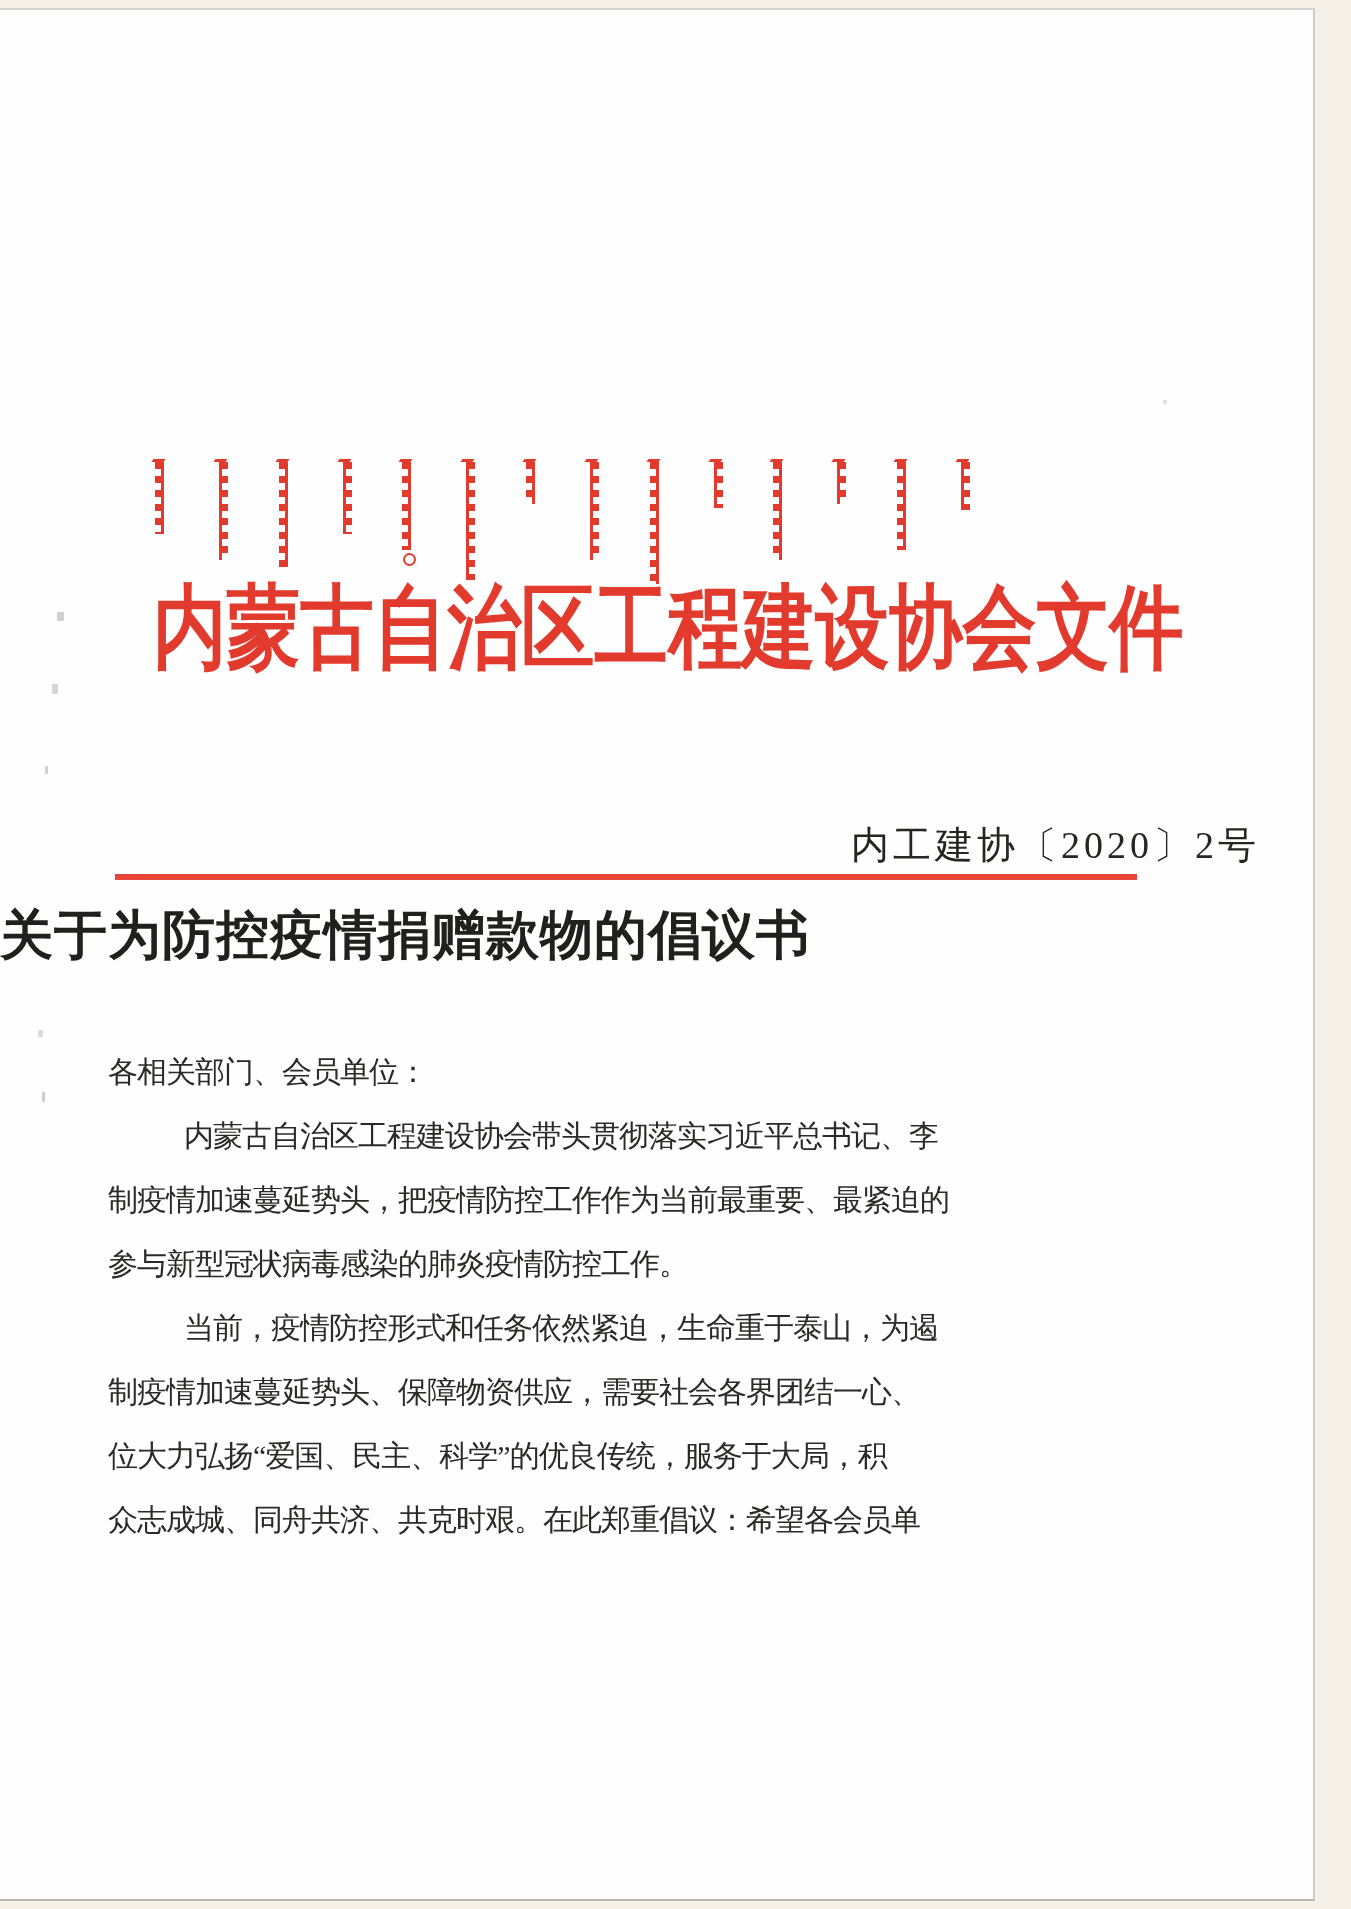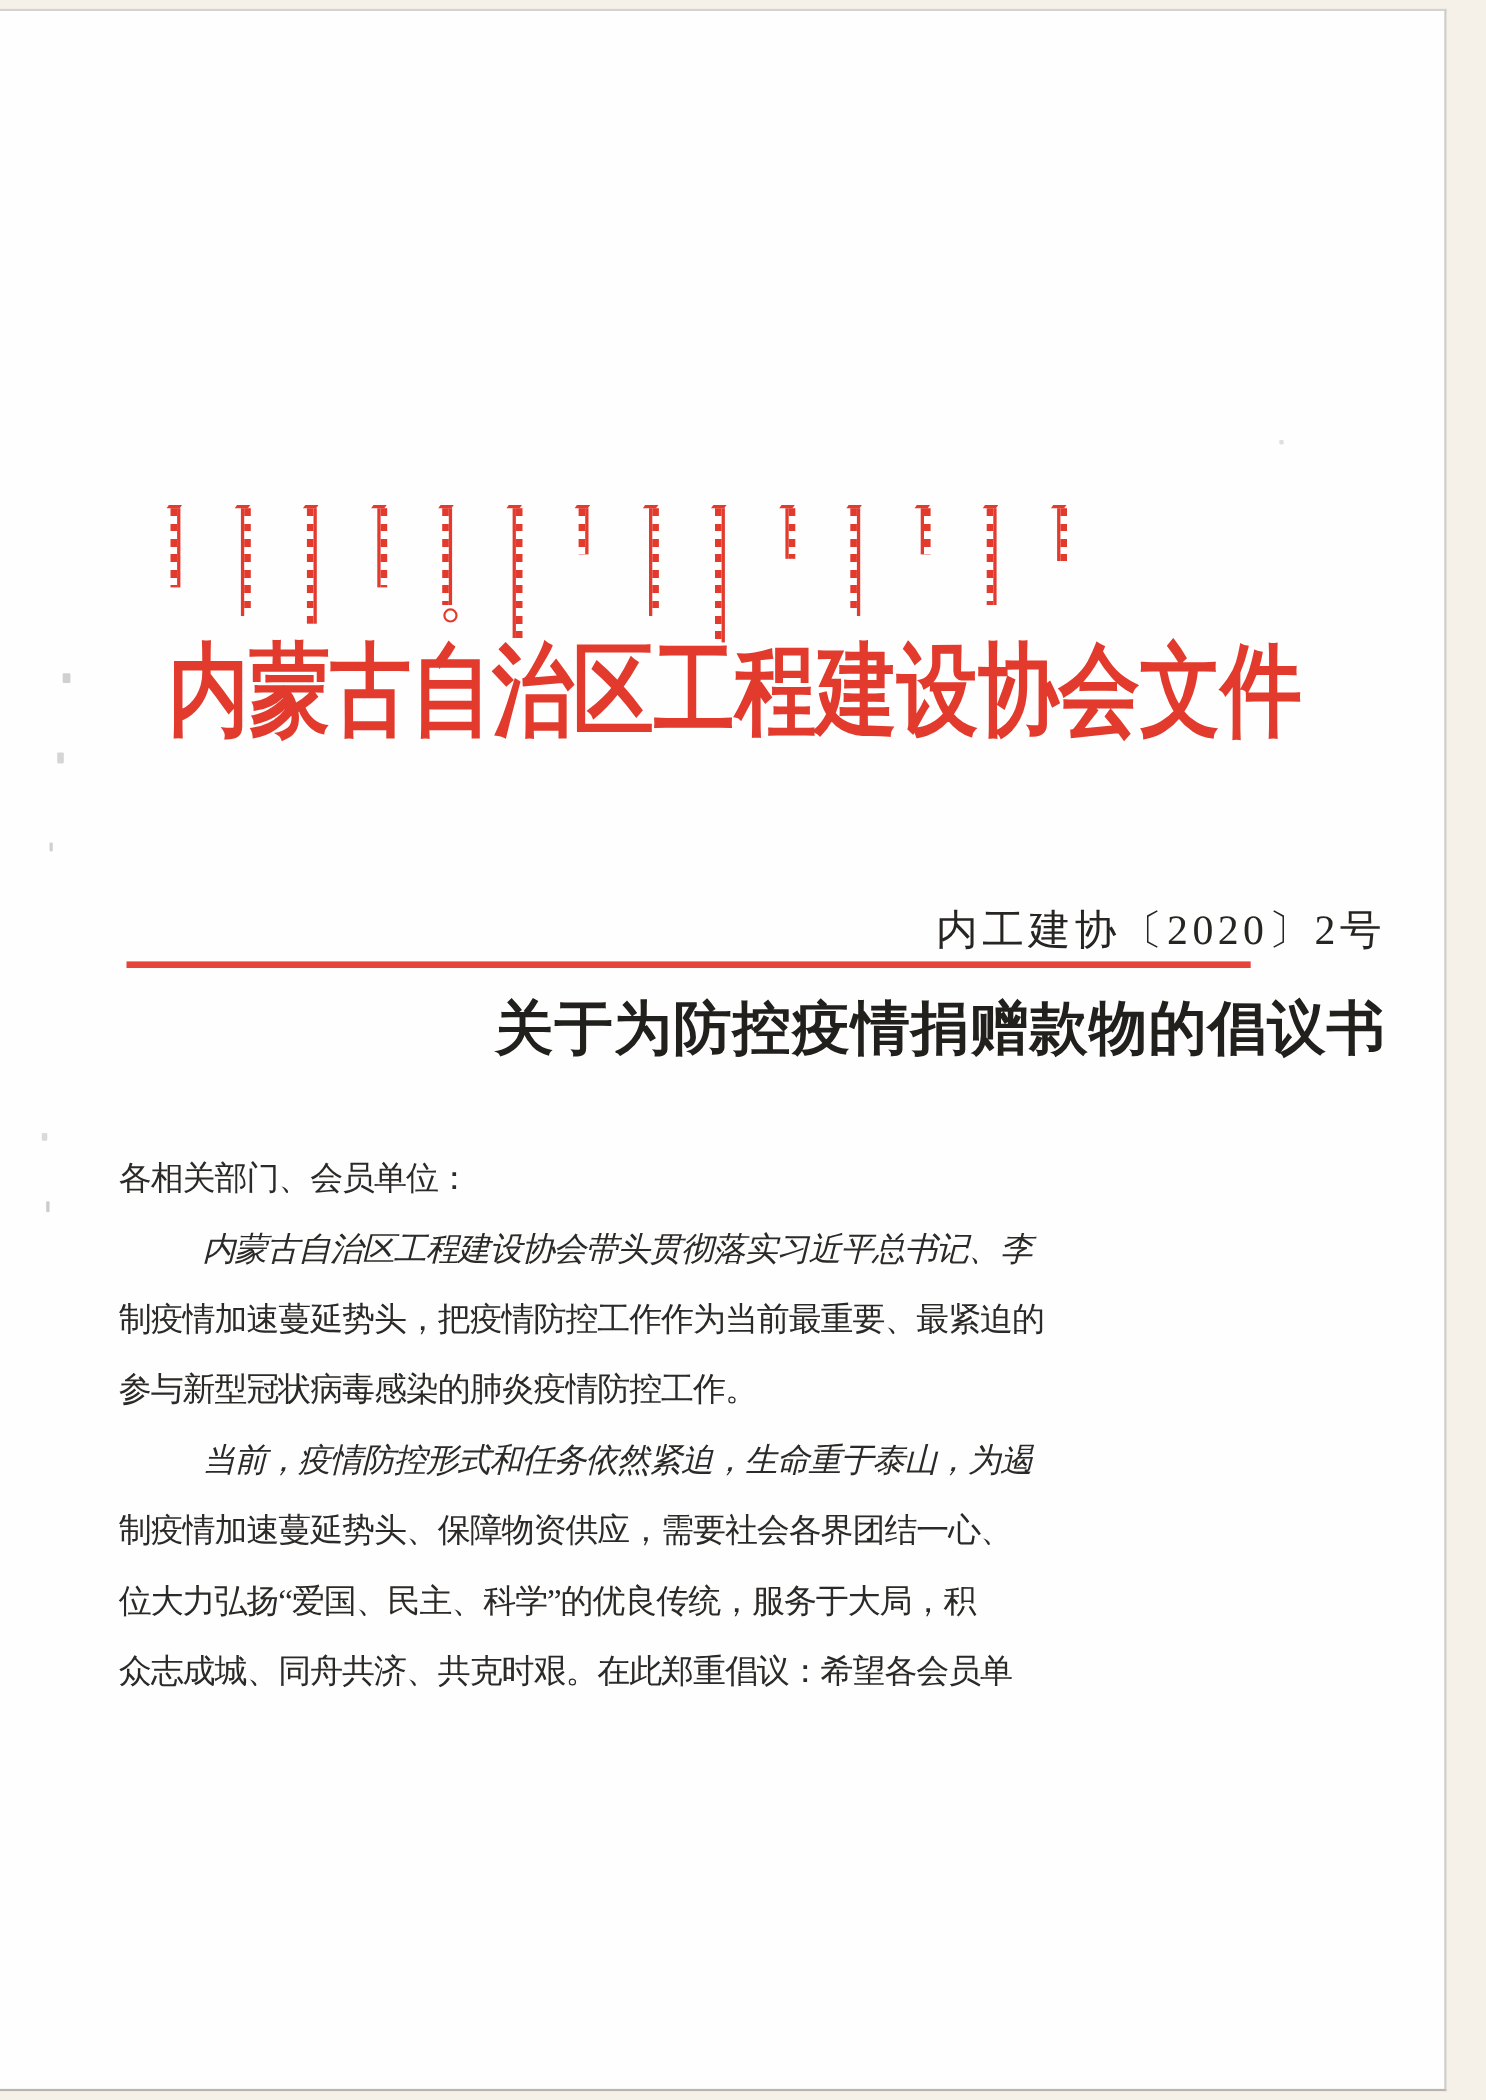--- a/index.html
+++ b/index.html
@@ -62,30 +62,30 @@
     color:#262522;
   }
 
   .red-rule {
     position:absolute; left:115px; top:874px; width:1022px; height:6px;
     background:#e8453a;
   }
 
   .doc-title {
     position:absolute; left:0; top:900px; width:1260px;
-    text-align:right; font-size:53px; font-weight:bold;
+    text-align:left; font-size:53px; font-weight:bold;
     letter-spacing:1px; color:#21201d;
   }
 
   .body-text {
     position:absolute; left:108px; top:1040px; width:1060px;
     font-size:30px; color:#2b2a28; letter-spacing:-1px;
   }
   .bline { height:64px; line-height:64px; white-space:nowrap; }
-  .bline.indent { text-indent:76px;font-style:italic; }
+  .bline.indent { text-indent:76px; }
 
   
   .speck { position:absolute; background:#9a989b; opacity:.55; border-radius:1px; }
   .sp1 { left:57px;  top:612px;  width:7px; height:9px;  opacity:.45; }
   .sp2 { left:52px;  top:684px;  width:6px; height:10px; opacity:.4; }
   .sp3 { left:45px;  top:766px;  width:3px; height:8px;  opacity:.45; }
   .sp4 { left:38px;  top:1030px; width:5px; height:7px;  opacity:.35; }
   .sp5 { left:42px;  top:1092px; width:3px; height:10px; opacity:.5; }
   .sp6 { left:1163px; top:400px; width:4px; height:4px;  opacity:.3; }
 </style>

